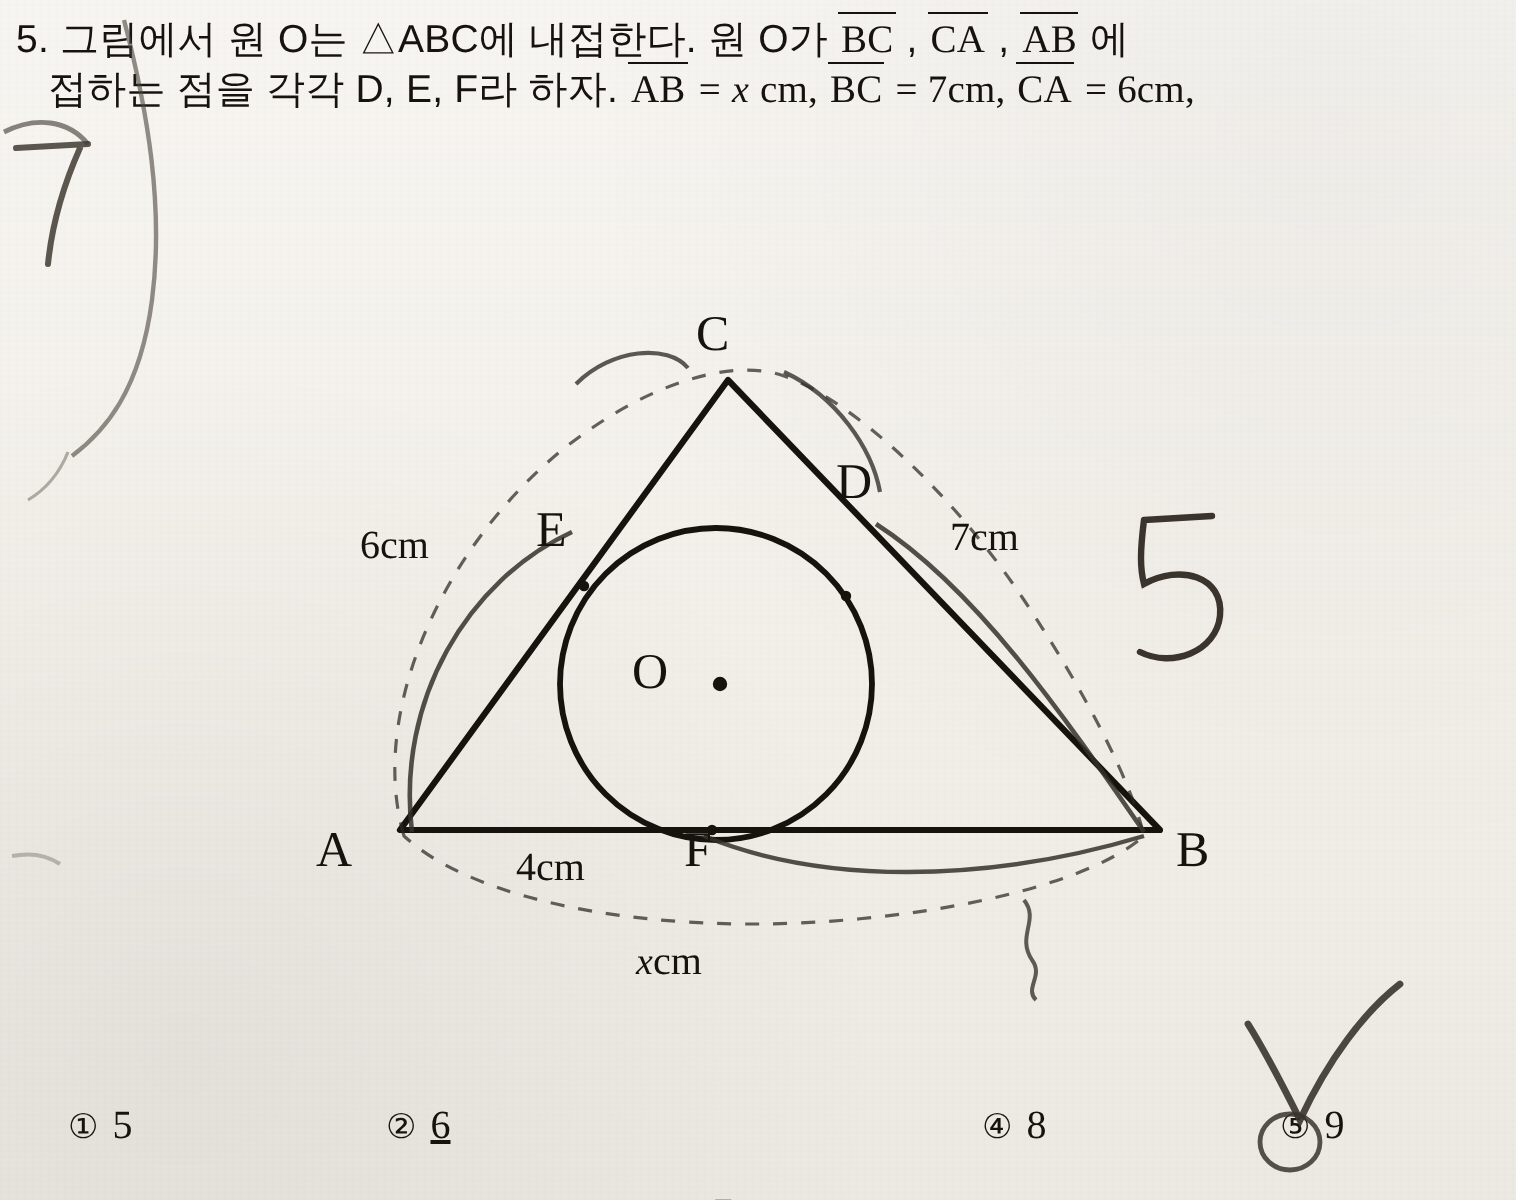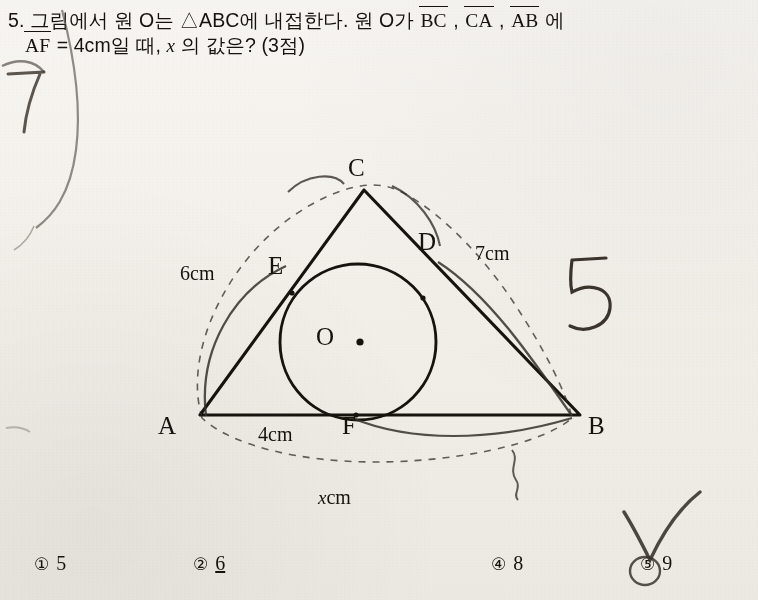--- a/index.html
+++ b/index.html
@@ -142,27 +142,32 @@
       <span class="qnum">5.</span>
       <span>그림에서 원 O는 △ABC에 내접한다. 원 O가 </span>
       <span class="ovl">BC</span>
       <span>, </span>
       <span class="ovl">CA</span>
       <span>, </span>
       <span class="ovl">AB</span>
       <span>에</span>
     </div>
 
-
-    <div class="qline line3">
-      <span class="ovl">AF</span>
-      <span>= 4cm일 때, </span>
+    <div class="qline line2">
+      <span>접하는 점을 각각 D, E, F라 하자. </span>
+      <span class="ovl">AB</span>
+      <span class="ser">=</span>
       <span class="ital">x</span>
-      <span>의 값은? (3점)</span>
-    </div>
+      <span class="ser">cm, </span>
+      <span class="ovl">BC</span>
+      <span class="ser">= 7cm, </span>
+      <span class="ovl">CA</span>
+      <span class="ser">= 6cm,</span>
+    </div>
+
   </div>
 
   <div class="figure">
     <svg width="560" height="370" viewBox="0 0 560 370">
 
       <polygon points="80,265 460,265 244,40" fill="none" stroke="#16130f" stroke-width="3.1" stroke-linejoin="round"></polygon>
 
       <circle cx="238" cy="192" r="78" fill="none" stroke="#16130f" stroke-width="2.9"></circle>
 
       <circle cx="240" cy="192" r="3.6" fill="#16130f"></circle>
@@ -187,23 +192,23 @@
 
     <span class="lbl" style="left:228px; top:4px;">C</span>
     <span class="lbl" style="left:298px; top:78px;">D</span>
     <span class="lbl" style="left:148px; top:102px;">E</span>
     <span class="lbl" style="left:196px; top:173px;">O</span>
     <span class="lbl" style="left:38px;  top:262px;">A</span>
     <span class="lbl" style="left:468px; top:262px;">B</span>
     <span class="lbl" style="left:222px; top:262px;">F</span>
 
     <span class="lbl small" style="left:60px;  top:112px;text-align:right;">6cm</span>
-    <span class="lbl small" style="left:355px; top:92px;">7cm</span>
+    <span class="lbl small" style="left:355px; top:108px;">7cm</span>
     <span class="lbl small" style="left:138px; top:273px;">4cm</span>
-    <span class="lbl small" style="left:198px; top:336px;"><span class="ital">x</span><span>cm</span></span>
+    <span class="lbl small" style="left:198px; top:320px;"><span class="ital">x</span><span>cm</span></span>
   </div>
 
   <div class="choices">
     <div class="choice c1">
       <span class="circnum">①</span><span>5</span>
     </div>
     <div class="choice c2">
       <span class="circnum">②</span><span>6</span>
     </div>
     <div class="choice c3">

